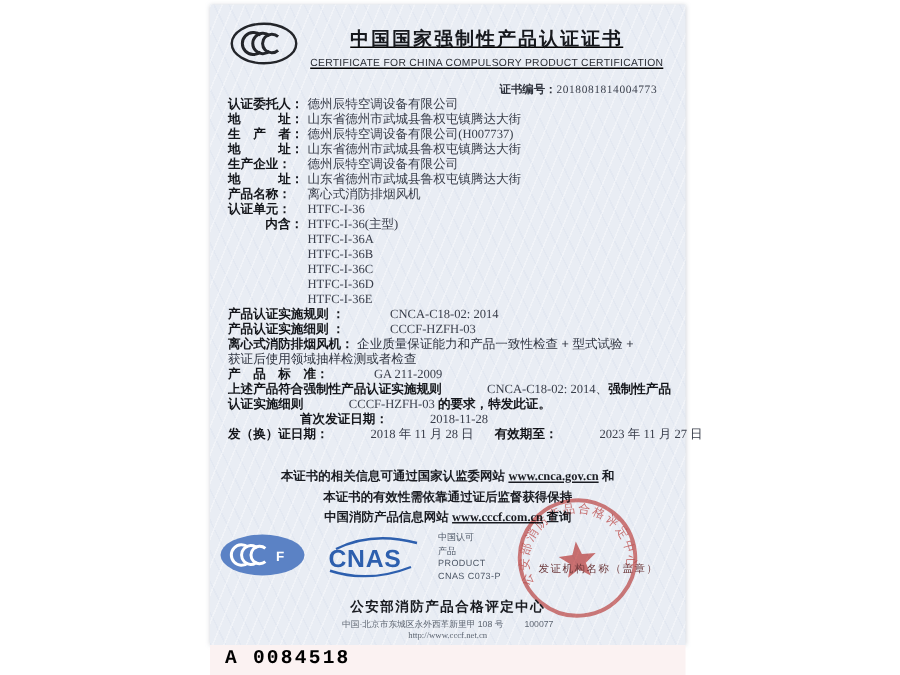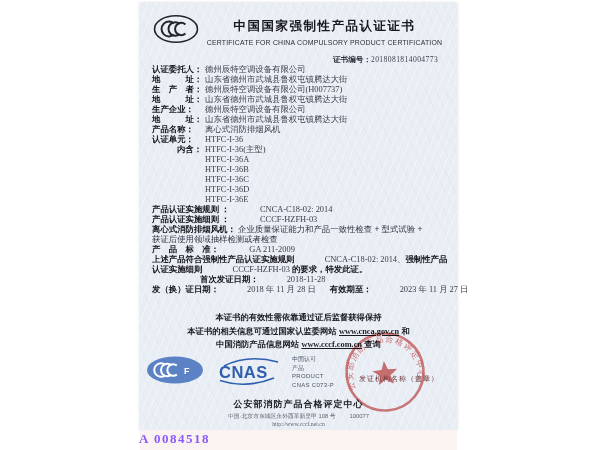--- a/index.html
+++ b/index.html
@@ -13,21 +13,21 @@
     background:#e9edf4;
     box-shadow:0 0 3px rgba(120,130,150,.35);
   }
   .paper::before {
     content:""; position:absolute; inset:0; pointer-events:none;
     background:
       repeating-linear-gradient(112deg, rgba(255,255,255,.35) 0 1px, rgba(255,255,255,0) 1px 7px),
       repeating-linear-gradient(64deg, rgba(200,210,230,.18) 0 1px, rgba(255,255,255,0) 1px 9px);
   }
   .ccc-mark { position:absolute; left:13px; top:11px; }
-  .title-block { position:absolute; left:60px; right:8px; top:15px; text-align:center; }
+  .title-block { position:absolute; left:60px; right:8px; top:15px; text-align:center;text-decoration:underline; }
   .cert-title { font-size:12.5px; font-weight:700; letter-spacing:1.5px; color:#16181d; }
   .cert-subtitle { font-size:6.9px; letter-spacing:.2px; color:#2a2d34; margin-top:4px; }
   .certno { position:absolute; left:193px; top:52px; font-size:7.6px; color:#2e323c; white-space:nowrap; }
   .certno .num { font-family:"Liberation Serif", serif; letter-spacing:.4px; color:#3c414d; }
   .certno .nlbl { font-weight:700; }
 
   .bodyblock { position:absolute; left:12px; right:8px; top:61px; font-size:8.4px; line-height:10px; color:#2f3440; }
   .row { white-space:nowrap; height:10px; }
   .lbl { display:inline-block; width:53px; font-weight:700; color:#14161b; }
   .lbl.inner { text-align:right; padding-right:3px; box-sizing:border-box; }
@@ -54,22 +54,22 @@
 
   .issuer-name { position:absolute; left:0; right:0; top:395px; text-align:center;
            font-weight:700; font-size:9px; letter-spacing:1px; color:#191b20; }
   .issuer-addr { position:absolute; left:0; right:0; top:409px; text-align:center;
            font-size:5.8px; color:#5c6470; }
   .issuer-addr .pc { margin-left:14px; }
   .issuer-url { position:absolute; left:0; right:0; top:418px; text-align:center;
            font-size:5.8px; color:#5c6470; font-family:"Liberation Serif", serif; }
 
   .bottom-strip { position:absolute; left:140px; top:430px; width:317px; height:20px; background:#fbf2f2; }
-  .serial { position:absolute; left:139px; top:431px; font-family:Liberation Serif, serif;
-            font-weight:700; font-size:13px; letter-spacing:1.5px; color:#8b5cf6; }
+  .serial { position:absolute; left:150px; top:431px; font-family:Liberation Mono, monospace;
+            font-weight:700; font-size:13px; letter-spacing:1.5px; color:#000000; }
 </style>
 </head>
 <body>
 
 <div class="paper">
 
   <svg class="ccc-mark" width="46" height="30" viewBox="0 0 46 30">
     <ellipse cx="23" cy="15" rx="21.5" ry="13.2" fill="none" stroke="#23252a" stroke-width="1.6"></ellipse>
     <path d="M 20.8 9.4 A 7.4 7.4 0 1 0 20.8 20.6" fill="none" stroke="#23252a" stroke-width="2"></path>
     <path d="M 26.8 9.9 A 6.8 6.8 0 1 0 26.8 20.1" fill="none" stroke="#23252a" stroke-width="2"></path>
@@ -111,22 +111,22 @@
     <div class="row"><b class="frag">产　品　标　准：</b> <span class="code">GA 211-2009</span></div>
 
     <div class="row"><b class="frag">上述产品符合强制性产品认证实施规则 </b><span class="code">CNCA-C18-02: 2014、</span><b class="frag">强制性产品</b></div>
     <div class="row"><b class="frag">认证实施细则 </b><span class="code">CCCF-HZFH-03 </span><b class="frag">的要求，特发此证。</b></div>
 
     <div class="row dateline1"><b class="frag">首次发证日期：</b><span class="code">2018-11-28</span></div>
     <div class="row"><b class="frag">发（换）证日期：</b><span class="code">2018 年 11 月 28 日</span><span class="gap"></span><b class="frag">有效期至：</b><span class="code">2023 年 11 月 27 日</span></div>
   </div>
 
   <div class="notes">
+    <div><span>本证书的相关信息可通过国家认监委网站 </span><span class="url">www.cnca.gov.cn</span><span> 和</span></div>
     <div>本证书的有效性需依靠通过证后监督获得保持</div>
-    <div><span>本证书的相关信息可通过国家认监委网站 </span><span class="url">www.cnca.gov.cn</span><span> 和</span></div>
     <div><span>中国消防产品信息网站 </span><span class="url">www.cccf.com.cn</span><span> 查询</span></div>
   </div>
 
   <svg class="cccf-mark" width="60" height="30" viewBox="0 0 60 30">
     <ellipse cx="30" cy="15" rx="28" ry="13.6" fill="#5b82c5"></ellipse>
     <path d="M 20.4 9.8 A 6.8 6.8 0 1 0 20.4 20.2" fill="none" stroke="#ffffff" stroke-width="2"></path>
     <path d="M 26.4 10.2 A 6.3 6.3 0 1 0 26.4 19.8" fill="none" stroke="#ffffff" stroke-width="2"></path>
     <path d="M 31.9 10.6 A 5.8 5.8 0 1 0 31.9 19.4" fill="none" stroke="#ffffff" stroke-width="2"></path>
     <text x="39" y="19" font-size="9" font-weight="bold" fill="#ffffff" font-family="Liberation Sans, sans-serif">F</text>
   </svg>

